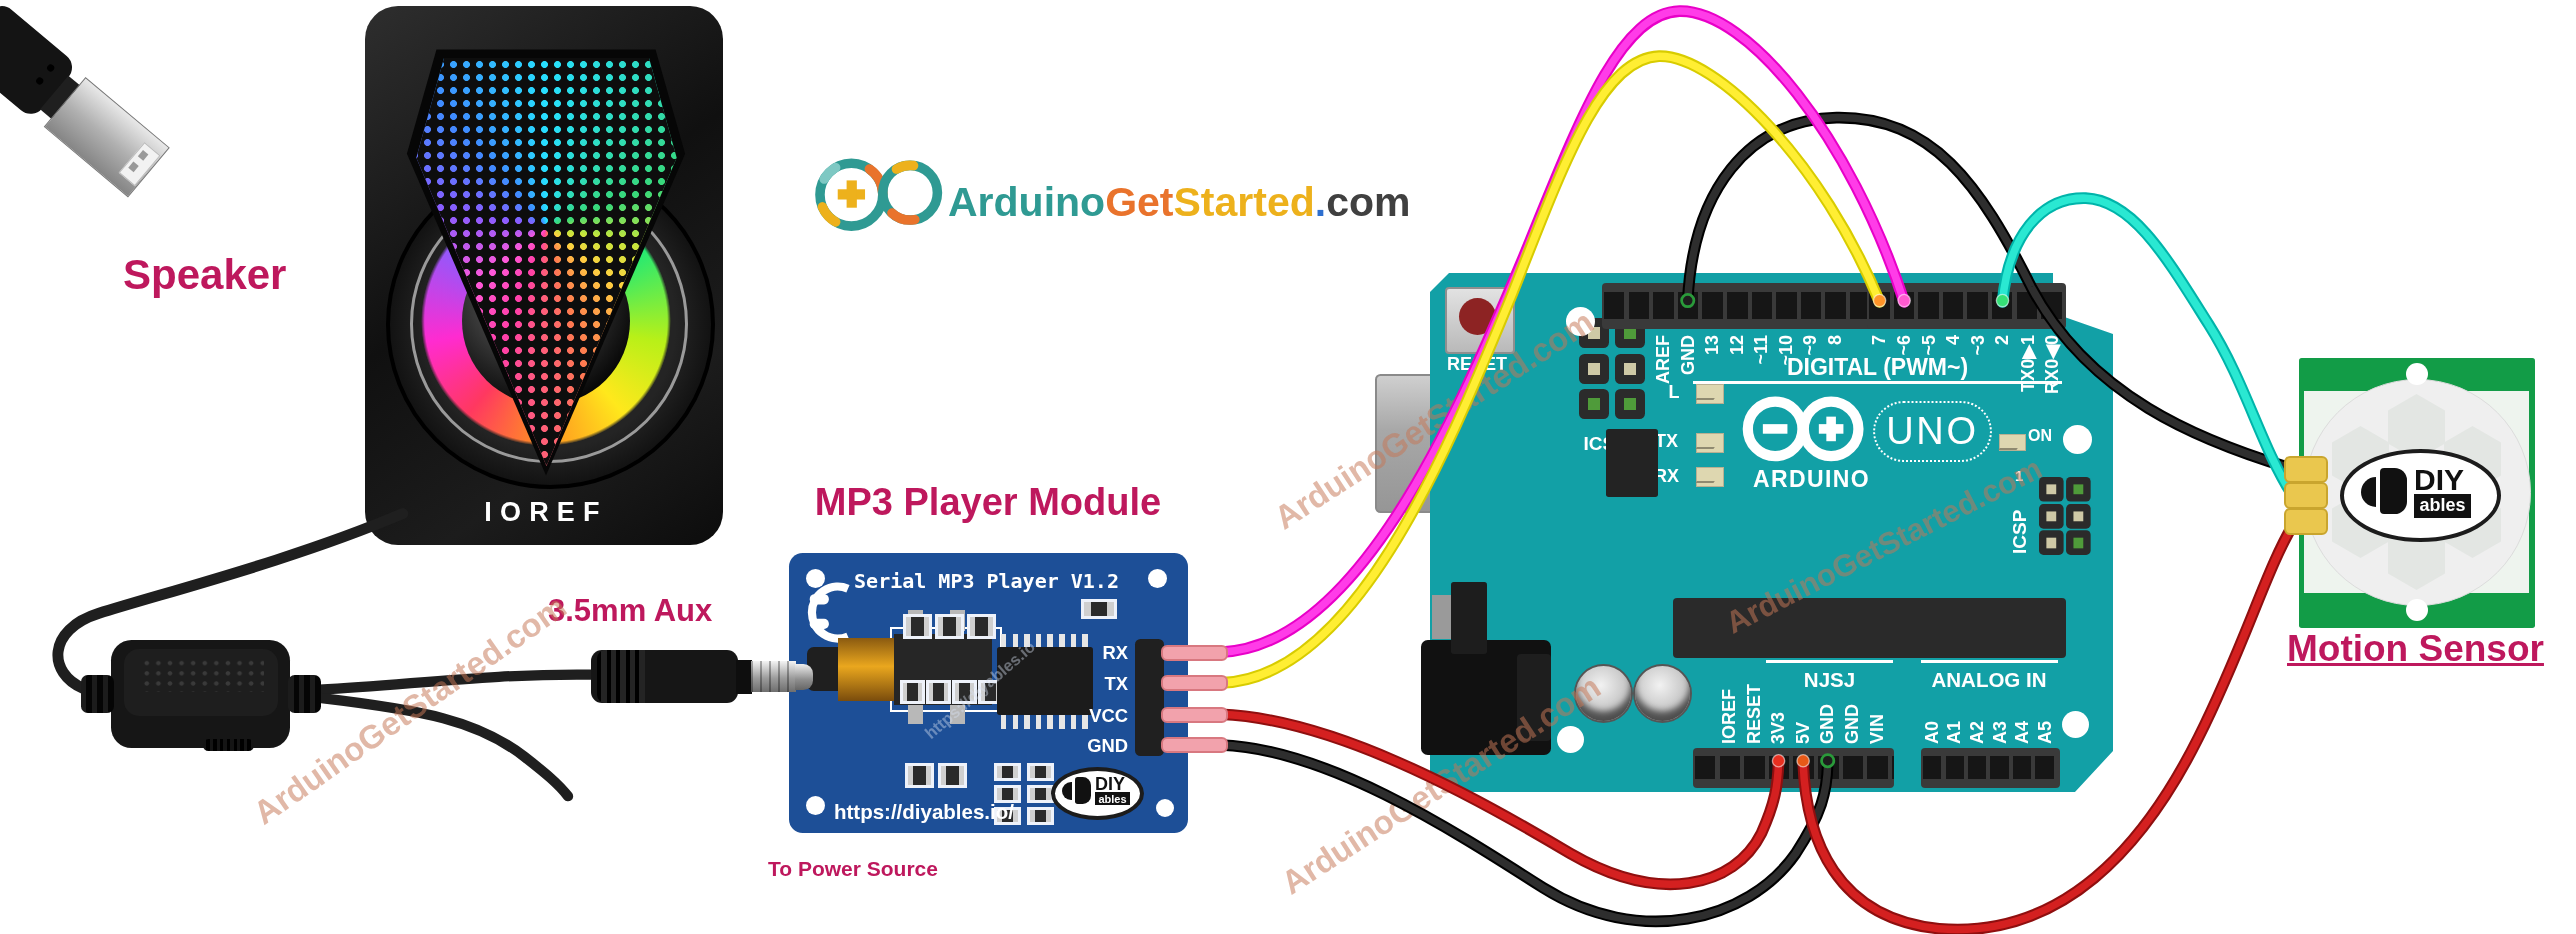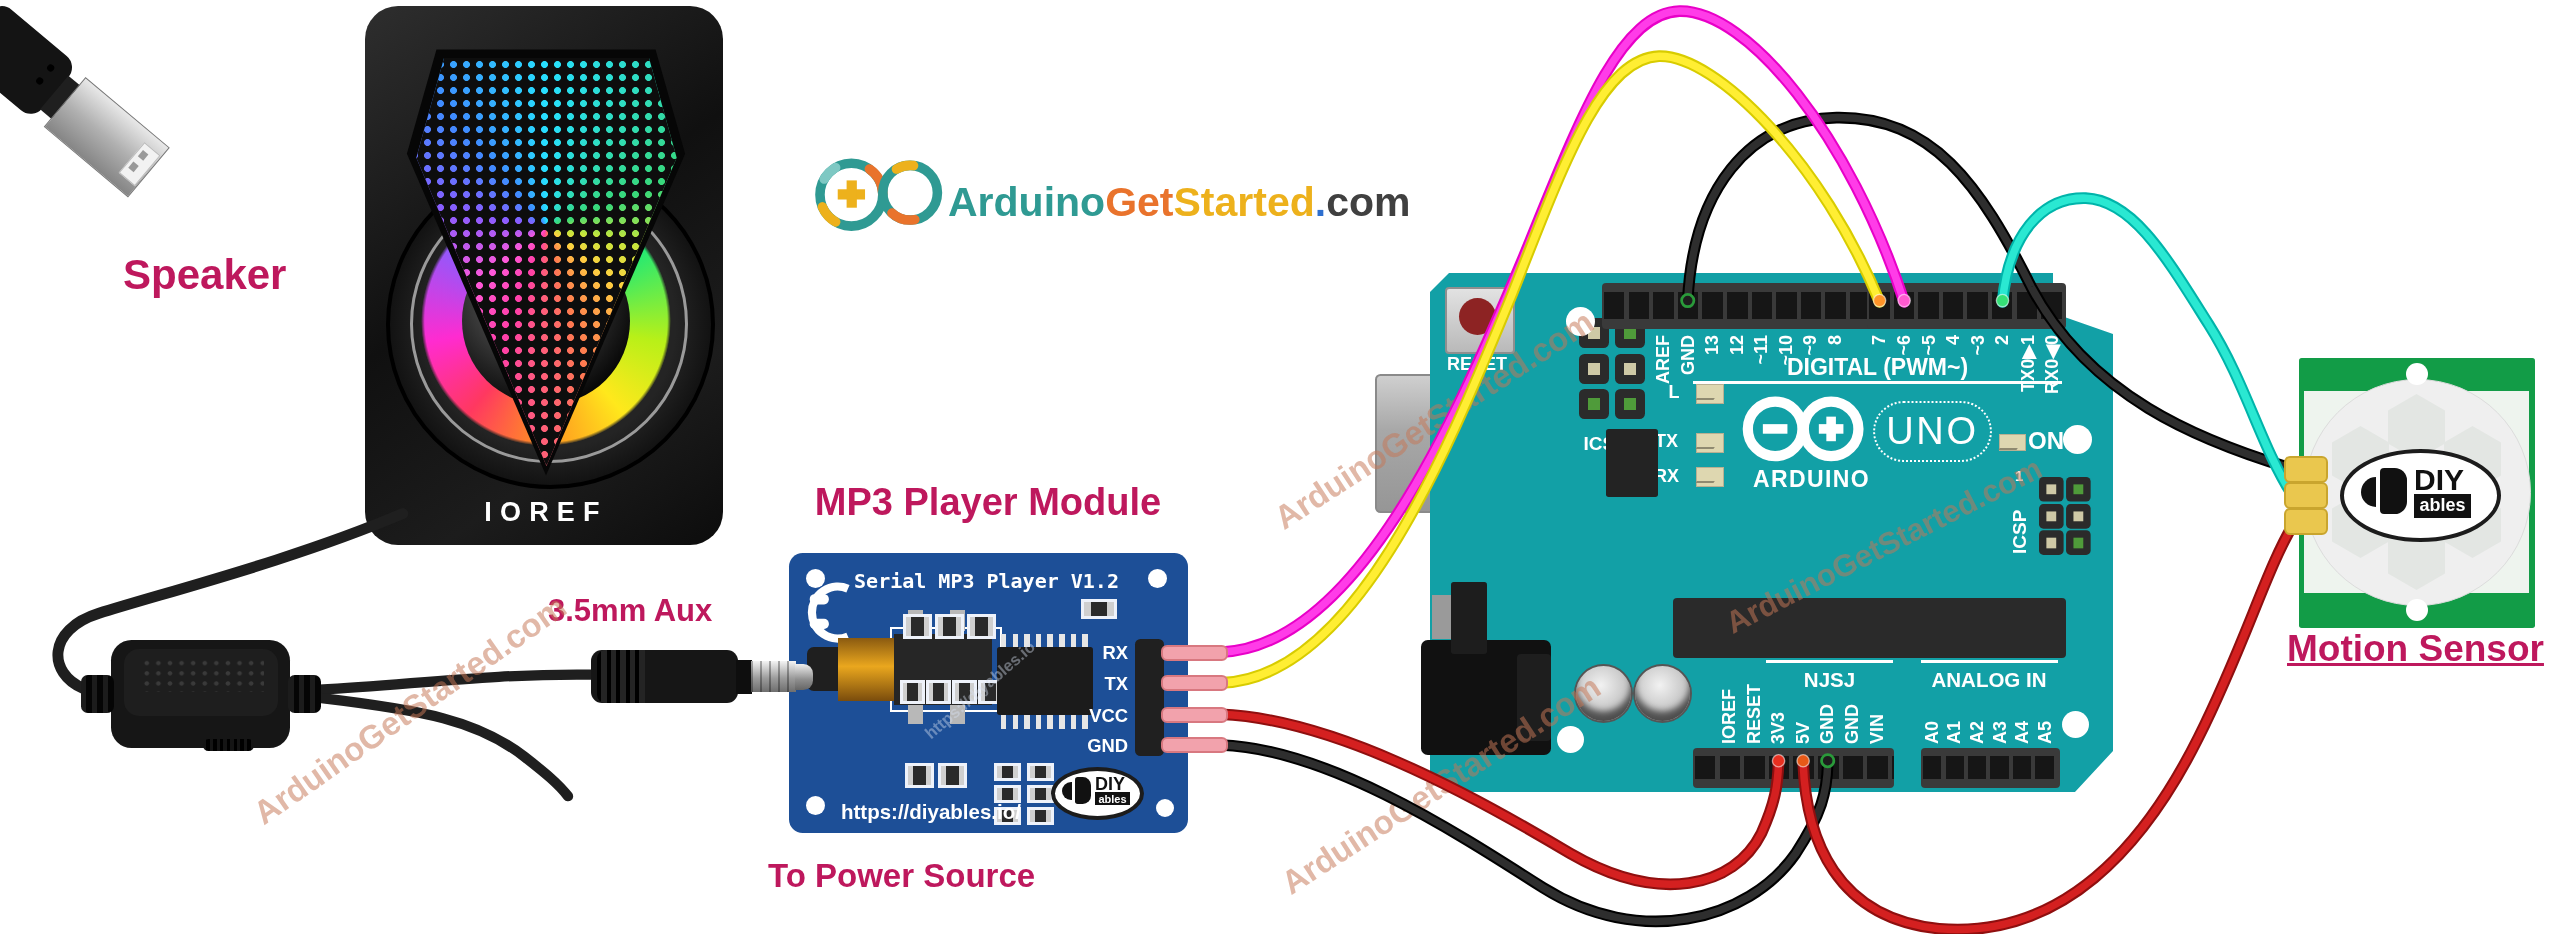--- a/index.html
+++ b/index.html
@@ -53,21 +53,21 @@
     background:linear-gradient(180deg,#efefef,#8e8e8e 60%,#666);}
   .usb{left:543px;top:734px;transform:rotate(40deg);transform-origin:0 0;z-index:2;}
   .usb>div{position:absolute;}
   
   .mp3-board{left:789px;top:553px;width:399px;height:280px;border-radius:13.7px;background:#1d4f97;}
   .hole{position:absolute;border-radius:50%;background:#fff;}
   .smd{position:absolute;border:3.4px solid #eef2fa;
     background:linear-gradient(90deg,#cfcfcf 0 22%,#2a2a2a 22% 78%,#cfcfcf 78%);}
   .mp3-title{left:850px;top:569px;width:273px;text-align:center;color:#fff;font-weight:bold;
     font-size:20px;font-family:"DejaVu Sans Mono",monospace;}
-  .mp3-url{left:834px;top:800px;color:#fff;font-size:20.5px;font-weight:bold;margin-left:7px;}
+  .mp3-url{left:834px;top:800px;color:#fff;font-size:20.5px;font-weight:bold;}
   .mp3-pin-lbl{position:absolute;width:68px;text-align:right;color:#fff;font-weight:bold;font-size:18.4px;}
   .mp3-hdr{left:1135px;top:639px;width:29px;height:117px;background:#202020;border-radius:5.5px;}
   .sleeve{position:absolute;left:1161px;width:63px;height:12.3px;background:#f2a2ac;
     border:2px solid #d87880;border-radius:6.1px;z-index:6;}
   .ic-legs{position:absolute;background:repeating-linear-gradient(90deg,#e6e6e6 0 5.5px,transparent 5.5px 11.6px);}
   .oval-logo{position:absolute;background:#fff;border:4.1px solid #1c1c1c;border-radius:50%;z-index:2;}
   
   .ard-board{left:1430px;top:273px;width:683px;height:519px;background:#12a0a6;
     clip-path:polygon(0 19px,19px 0,623px 0,623px 40px,683px 61px,683px 478px,645px 519px,19px 519px,0 500px);}
   .strip{position:absolute;background:#3a3a3a;border-radius:4.1px;}
@@ -213,21 +213,21 @@
   <div class="glyph" style="left:1062px;top:782px;width:9.6px;height:18px;border-radius:9.6px 0 0 9.6px;z-index:2;"></div>
   <div class="glyph" style="left:1075px;top:777px;width:16.4px;height:27px;border-radius:2.7px 8.2px 8.2px 2.7px;z-index:2;"></div>
   <div class="abs" style="left:1095px;top:774px;font-size:18px;font-weight:bold;color:#111;z-index:2;">DIY</div>
   <div class="abs" style="left:1095px;top:792px;font-size:11px;font-weight:bold;color:#fff;background:#111;padding:0.7px 3.4px;z-index:2;">ables</div>
   <div class="hole" style="left:806px;top:569px;width:19px;height:19px;"></div>
   <div class="hole" style="left:1148px;top:569px;width:19px;height:19px;"></div>
   <div class="hole" style="left:806px;top:796px;width:19px;height:19px;"></div>
   <div class="hole" style="left:1156px;top:799px;width:18px;height:18px;"></div>
 
   <div class="lbl" style="left:539px;top:593px;font-size:31px;margin-left:9px;">3.5mm Aux</div>
-  <div class="lbl" style="left:768px;top:857px;font-size:33px;">To Power Source</div>
+  <div class="lbl" style="left:768px;top:857px;font-size:21px;">To Power Source</div>
 
   <div class="abs" style="left:1375px;top:374px;width:104px;height:135px;border:2px solid #8a8a8a;border-radius:5.5px;background:linear-gradient(180deg,#cfcfcf,#a8a8a8 40%,#969696);"></div>
   <div class="abs ard-board"></div>
   <div class="abs" style="left:1421px;top:640px;width:130px;height:115px;background:#111;border-radius:6.8px;"></div>
   <div class="abs" style="left:1517px;top:654px;width:34px;height:87px;background:#1e1e1e;border-radius:4.1px;"></div>
   <div class="abs" style="left:1432px;top:595px;width:20.5px;height:44px;background:#9a9a9a;"></div>
   <div class="abs" style="left:1451px;top:582px;width:36px;height:72px;background:#1d1d1d;border-radius:2.7px;"></div>
 
   <div class="abs" style="left:1445px;top:287px;width:66px;height:63px;background:linear-gradient(180deg,#e2e2e2,#b9b9b9);border:2px solid #8f8f8f;border-radius:4.1px;"></div>
   <div class="abs" style="left:1459px;top:298px;width:37px;height:37px;border-radius:50%;background:#8d2323;"></div>
@@ -291,21 +291,21 @@
       <circle cx="2600" cy="628" r="40"></circle>
         <circle cx="2682" cy="628" r="40"></circle>
     </g>
     <rect x="2582" y="621" width="36" height="14" fill="#fff"></rect>
     <rect x="2664" y="621" width="36" height="14" fill="#fff"></rect>
     <rect x="2675" y="610" width="14" height="36" fill="#fff"></rect>
   </svg>
   <div class="abs" style="left:1873px;top:401px;width:115px;height:57px;border:2.7px dotted #fff;border-radius:31px;text-align:center;line-height:56px;color:#fff;font-size:38px;letter-spacing:2.7px;">UNO</div>
   <div class="wcap" style="left:1738px;top:466px;width:147px;font-size:23px;letter-spacing:1.4px;">ARDUINO</div>
   <div class="led" style="left:1999px;top:434px;width:24.6px;height:15px;"></div>
-  <div class="abs" style="left:2028px;top:427px;color:#fff;font-weight:bold;font-size:24px;">ON</div>
+  <div class="abs" style="left:2028px;top:427px;color:#fff;font-weight:bold;font-size:16px;">ON</div>
 
   <div class="icsp" style="left:2039px;top:477px;grid-template-columns:1fr 1fr;gap:2.7px;transform:scale(.82);transform-origin:0 0;">
     <div>
         <i style="background:#cfc9a6"></i>
       </div>
       <div>
         <i style="background:#4f9b3a"></i>
       </div>
     <div>
         <i style="background:#cfc9a6"></i>

